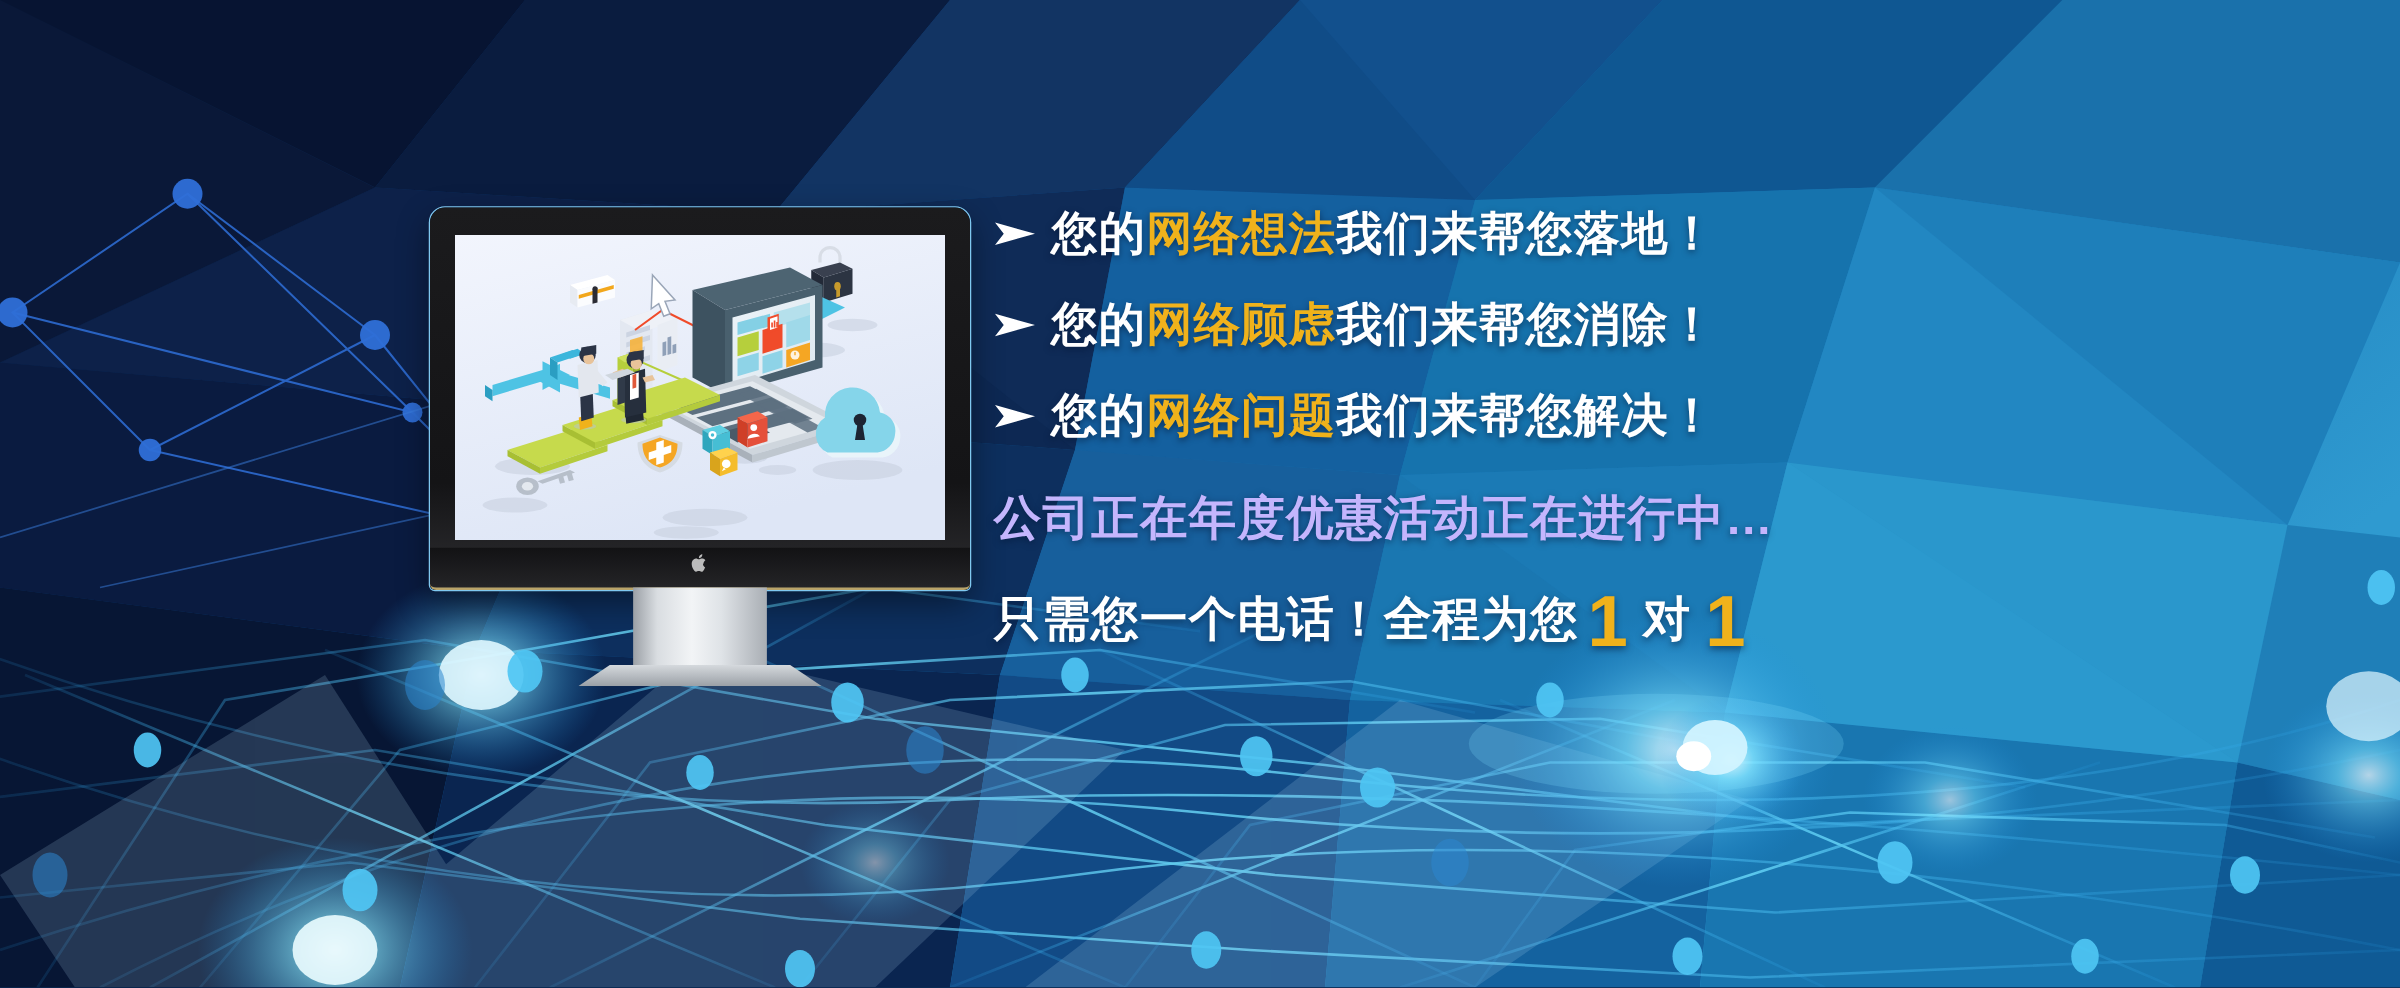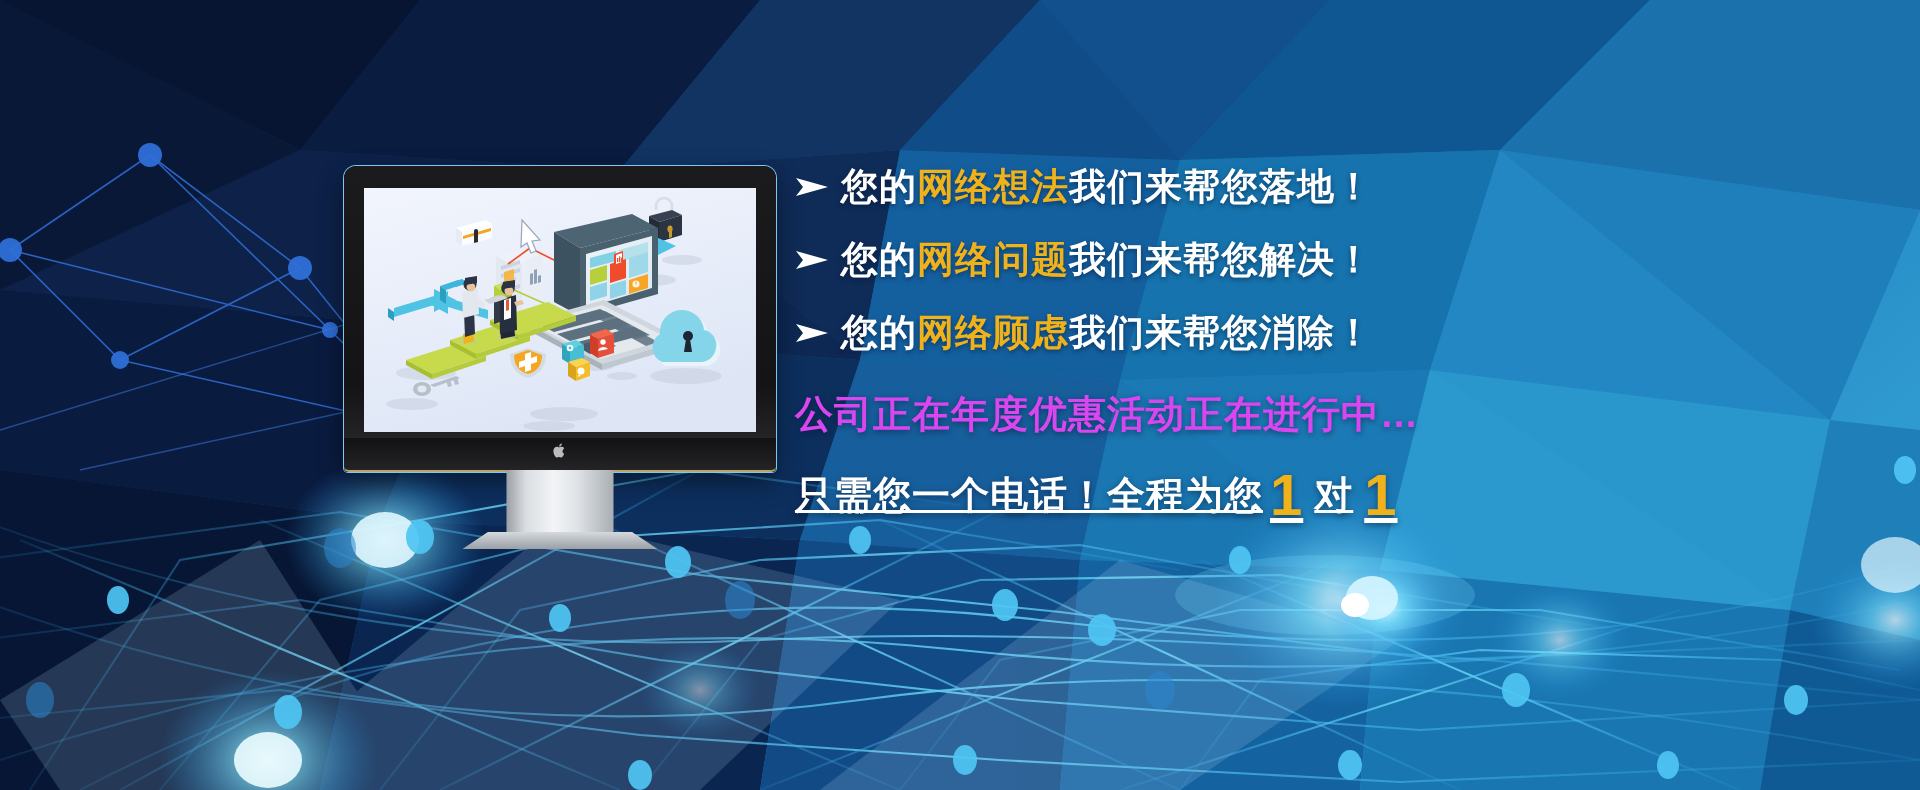--- a/index.html
+++ b/index.html
@@ -53,29 +53,29 @@
   .arrow-icon{width:46px;flex:0 0 46px;display:flex;align-items:center;}
   .arrow-icon svg{width:34px;height:22px;}
   .bullet-text{
     font-size:37px;font-weight:bold;color:#ffffff;letter-spacing:1px;
     text-shadow:0 2px 5px rgba(0,20,50,.55);
     white-space:nowrap;
   }
   .hl{color:#f0b21b;}
   .promo{
     margin-top:20px;
-    font-size:38px;font-weight:bold;color:#d946ef;letter-spacing:1px;
+    font-size:38px;font-weight:bold;color:#c4b5fd;letter-spacing:1px;
     text-shadow:0 2px 6px rgba(0,20,50,.55);
     white-space:nowrap;
   }
   .cta{
     margin-top:30px;
     font-size:38px;font-weight:bold;color:#ffffff;letter-spacing:1px;
     text-shadow:0 2px 6px rgba(0,20,50,.55);
-    white-space:nowrap;display:flex;align-items:center;text-decoration:underline;
+    white-space:nowrap;display:flex;align-items:flex-end;
   }
   .big1{color:#f0b21b;font-size:58px;line-height:.8;padding:0 7px;}
   .cta .sep{padding:0 4px;}
 </style>
 </head>
 <body>
 
 <div class="banner">
 
   <div class="layer">
@@ -483,30 +483,30 @@
       </span>
       <span class="bullet-text"><span>您的</span><span class="hl">网络想法</span><span>我们来帮您落地！</span></span>
     </div>
 
     <div class="bullet-row">
       <span class="arrow-icon">
         <svg viewBox="0 0 34 22">
             <polygon points="1,2 33,11 1,20 8,11" fill="#ffffff"></polygon>
           </svg>
       </span>
-      <span class="bullet-text"><span>您的</span><span class="hl">网络问题</span><span>我们来帮您解决！</span></span>
+      <span class="bullet-text"><span>您的</span><span class="hl">网络顾虑</span><span>我们来帮您消除！</span></span>
     </div>
 
     <div class="bullet-row">
       <span class="arrow-icon">
         <svg viewBox="0 0 34 22">
             <polygon points="1,2 33,11 1,20 8,11" fill="#ffffff"></polygon>
           </svg>
       </span>
-      <span class="bullet-text"><span>您的</span><span class="hl">网络顾虑</span><span>我们来帮您消除！</span></span>
+      <span class="bullet-text"><span>您的</span><span class="hl">网络问题</span><span>我们来帮您解决！</span></span>
     </div>
 
     <div class="promo">公司正在年度优惠活动正在进行中…</div>
 
     <div class="cta">
       <span>只需您一个电话！全程为您</span>
       <span class="big1">1</span>
       <span class="sep">对</span>
       <span class="big1">1</span>
     </div>

